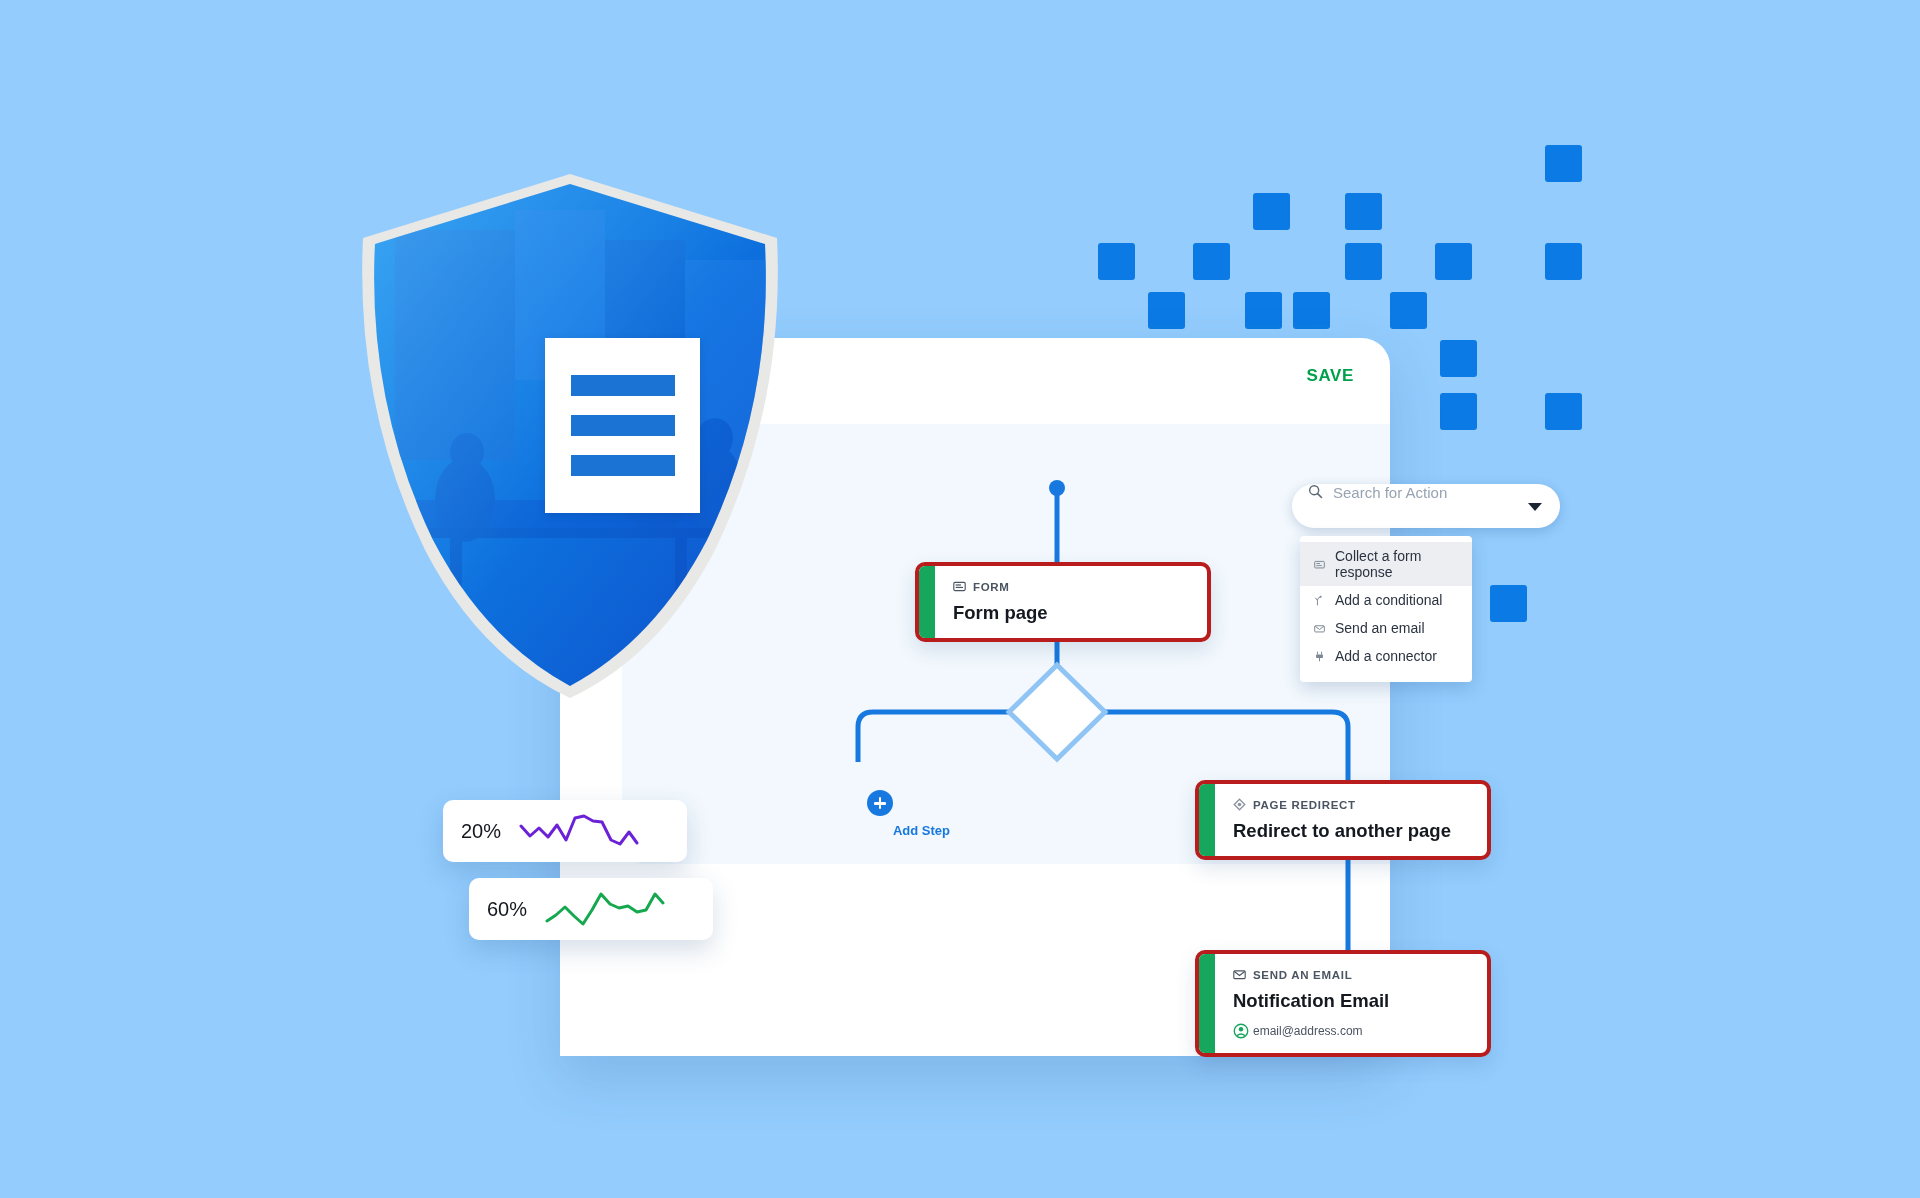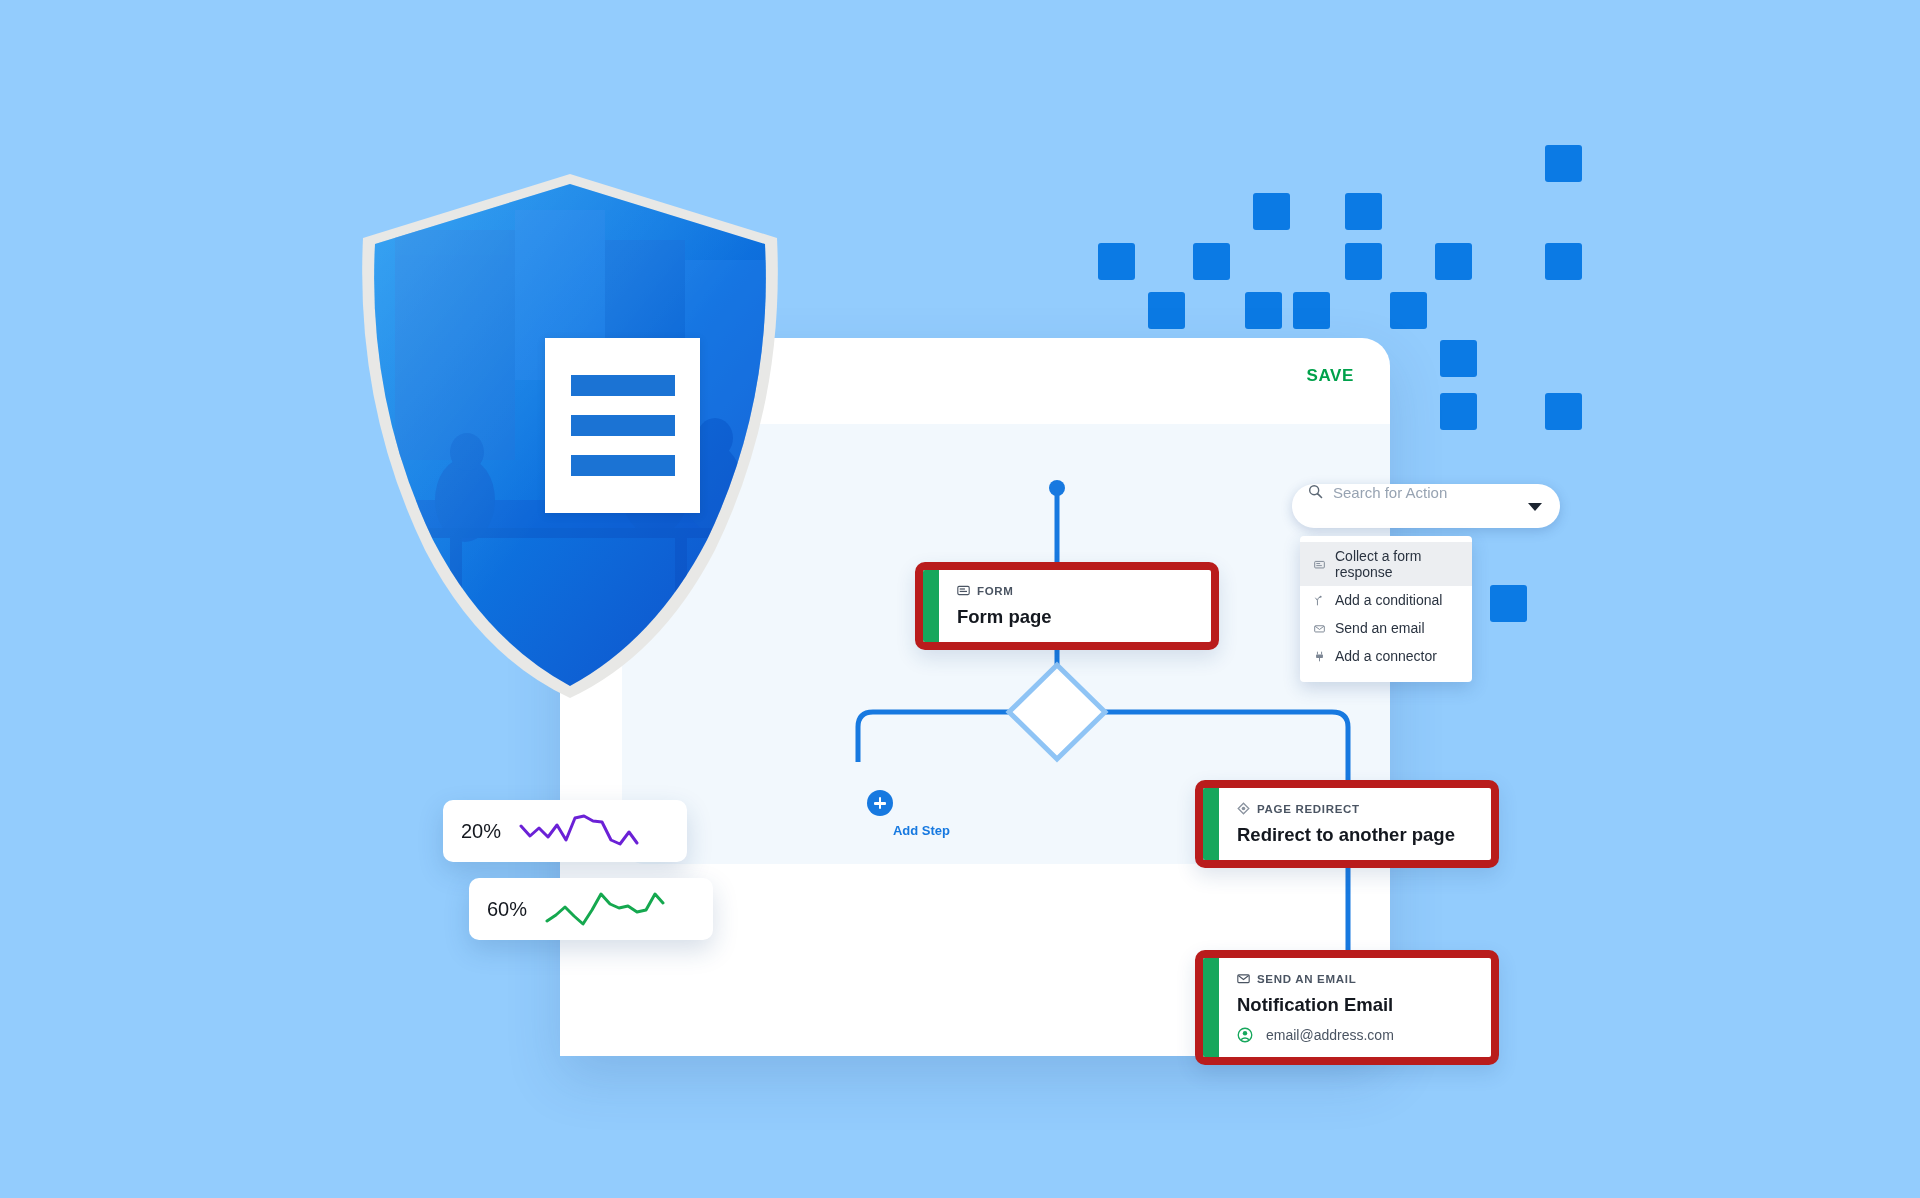--- a/index.html
+++ b/index.html
@@ -40,40 +40,40 @@
     border-radius:22px 0 0 22px;
   }
 
   
   .flow-svg{position:absolute;left:0;top:0;width:1920px;height:1198px;pointer-events:none;}
 
   
   .node{
     position:absolute;
     background:#ffffff;
-    border:8px solid #b91c1c;
+    border:4px solid #b91c1c;
     border-radius:10px;
     box-shadow:0 8px 20px rgba(30,70,130,.14);
     overflow:hidden;
   }
   .node::before{
     content:"";position:absolute;left:0;top:0;bottom:0;width:16px;
     background:#16a75c;
   }
   .node-inner{position:relative;padding:14px 18px 14px 34px;}
   .node-kicker{
     display:flex;align-items:center;gap:7px;
     font-size:11.5px;font-weight:bold;color:#4a5462;letter-spacing:.7px;
   }
   .node-title{
     margin-top:9px;font-size:18.5px;font-weight:bold;color:#14181f;
   }
   .node-sub{
-    margin-top:11px;display:flex;align-items:center;gap:13px;
-    font-size:14px;color:#4a5462;
+    margin-top:11px;display:flex;align-items:center;gap:4px;
+    font-size:12px;color:#4a5462;
   }
 
   
   .add-step{position:absolute;left:810px;top:790px;width:140px;text-align:right;cursor:pointer;}
   .add-circle{
     width:26px;height:26px;border-radius:50%;
     background:#1779e0;margin:0 auto;position:relative;
   }
   .add-circle::before,.add-circle::after{
     content:"";position:absolute;background:#fff;border-radius:1px;

